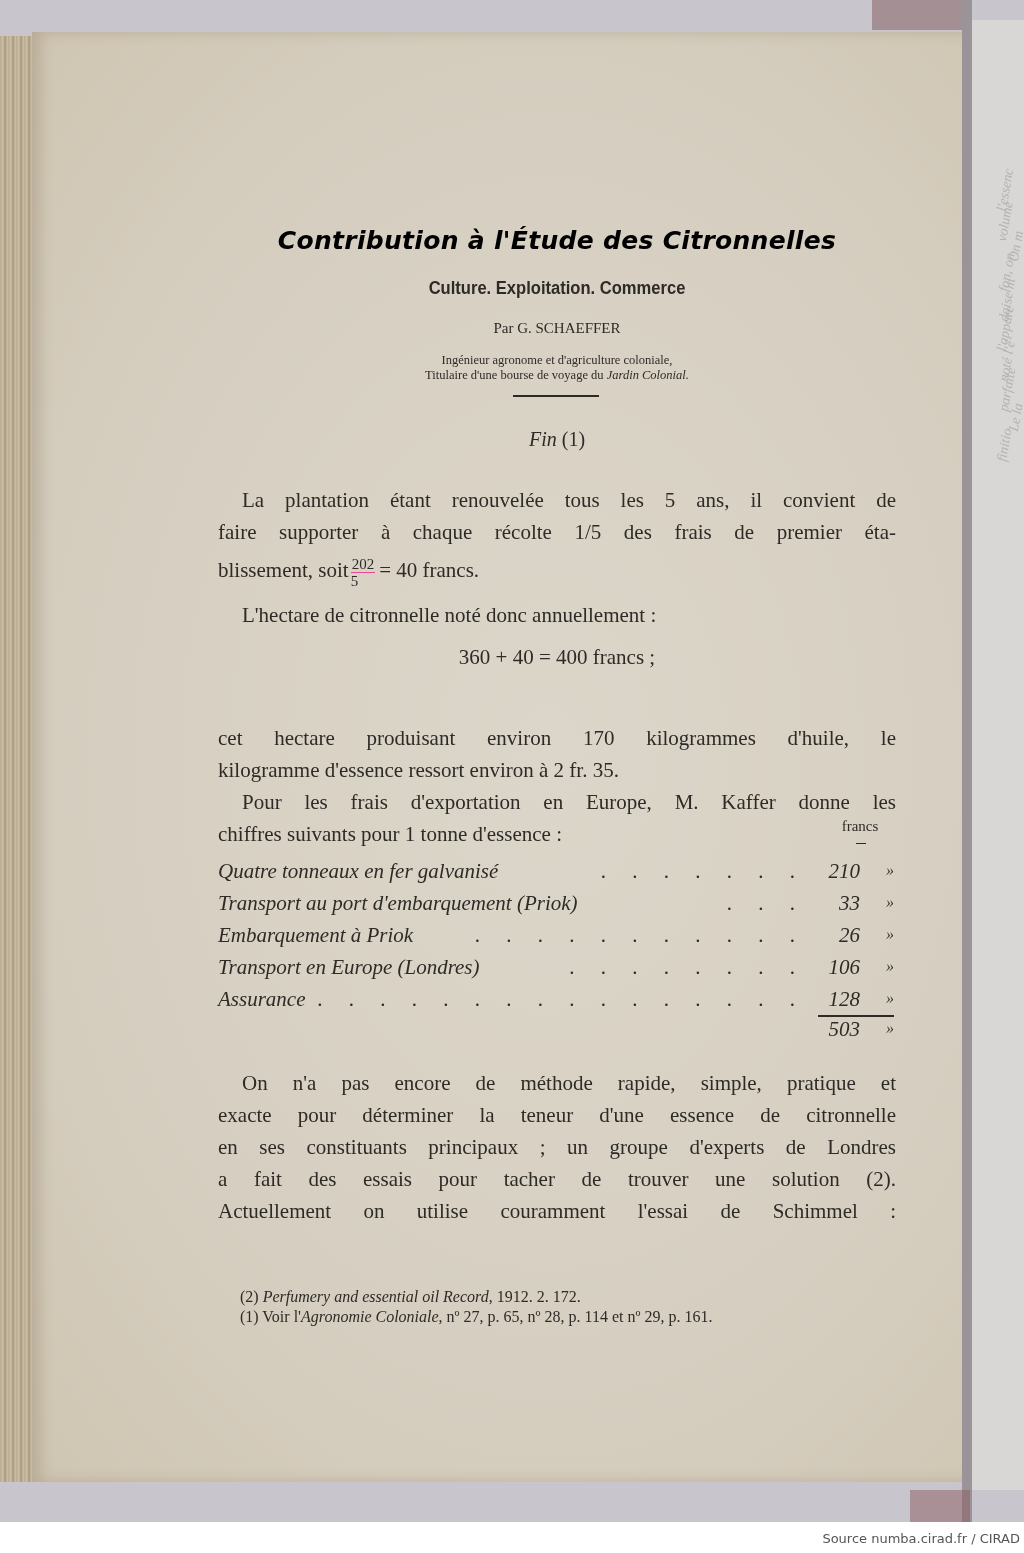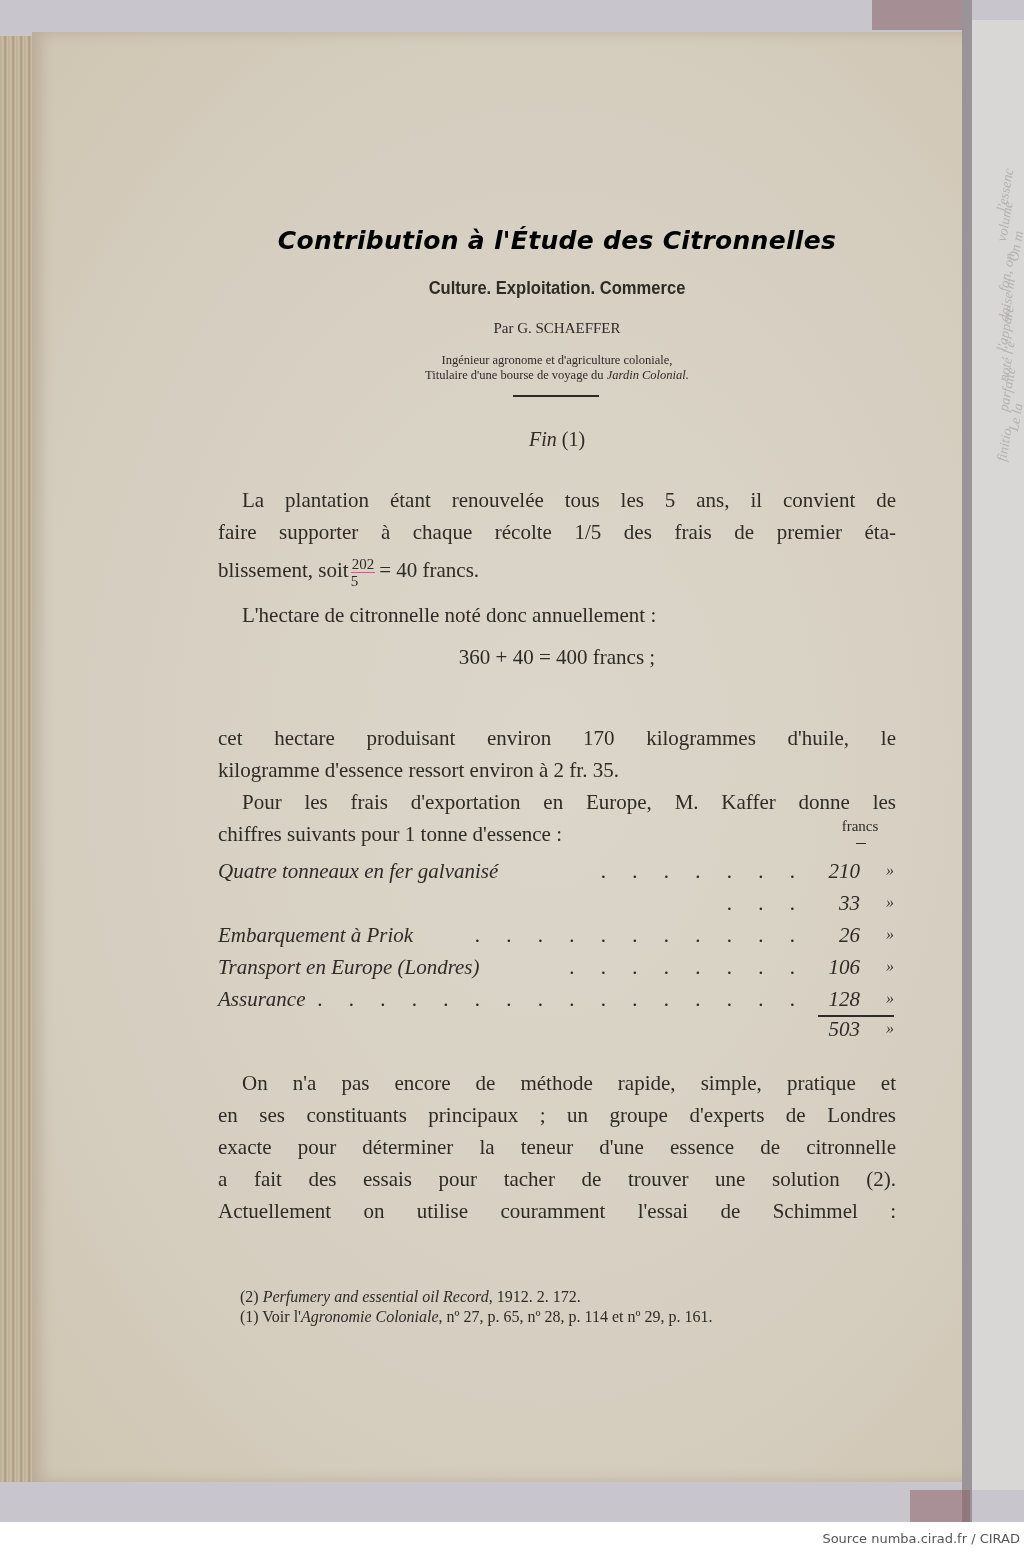--- a/index.html
+++ b/index.html
@@ -105,20 +105,21 @@
     <div class="francs-dash"></div>
 
     <div class="table">
       <div class="row">
           <span class="label">Quatre tonneaux en fer galvanisé</span>
           <span class="dots">. . . . . . .</span>
           <span class="amt">210</span>
           <span class="q">»</span>
         </div>
       <div class="row">
+          <span class="label">Transport au port d'embarquement (Priok)</span>
           <span class="dots">. . .</span>
           <span class="amt">33</span>
           <span class="q">»</span>
         </div>
       <div class="row">
           <span class="label">Embarquement à Priok</span>
           <span class="dots">. . . . . . . . . . .</span>
           <span class="amt">26</span>
           <span class="q">»</span>
         </div>
@@ -138,22 +139,22 @@
     <div class="total-rule"></div>
     <div class="total">
       <div class="row">
           <span class="amt">503</span>
           <span class="q">»</span>
         </div>
     </div>
 
     <div class="para" style="top:1067px;">
       <span class="line indent">On n'a pas encore de méthode rapide, simple, pratique et</span>
+      <span class="line">exacte pour déterminer la teneur d'une essence de citronnelle</span>
       <span class="line">en ses constituants principaux ; un groupe d'experts de Londres</span>
-      <span class="line">exacte pour déterminer la teneur d'une essence de citronnelle</span>
       <span class="line">a fait des essais pour tacher de trouver une solution (2).</span>
       <span class="line">Actuellement on utilise couramment l'essai de Schimmel :</span>
     </div>
 
     <div class="fn fn1"><span>(1)</span><span> Voir l'</span><i>Agronomie Coloniale</i><span>, nº 27, p. 65, nº 28, p. 114 et nº 29, p. 161.</span></div>
     <div class="fn fn2"><span>(2) </span><i>Perfumery and essential oil Record</i><span>, 1912. 2. 172.</span></div>
   </div>
 </div>
 
 <div class="source">Source numba.cirad.fr / CIRAD</div>

